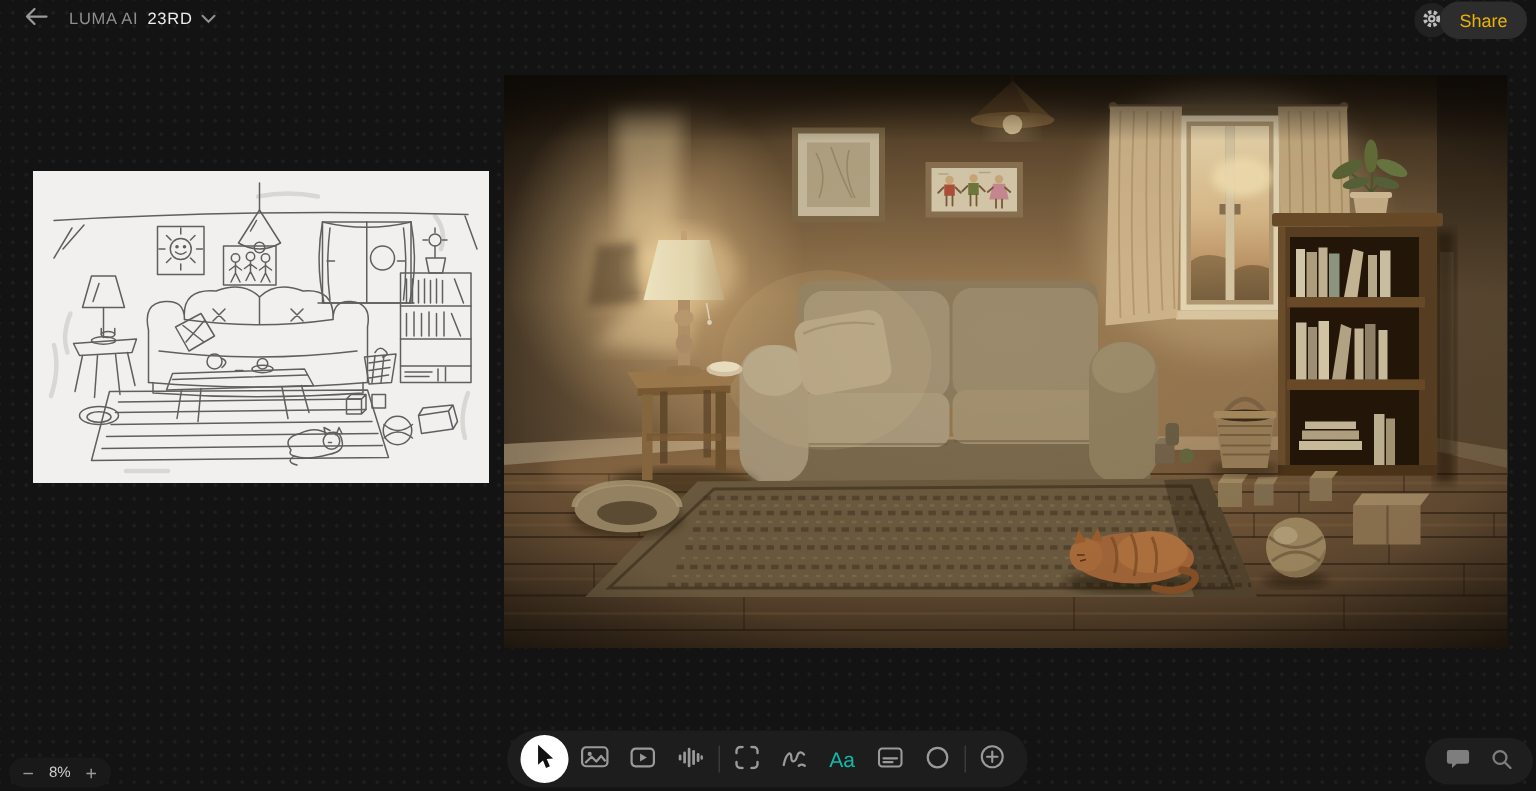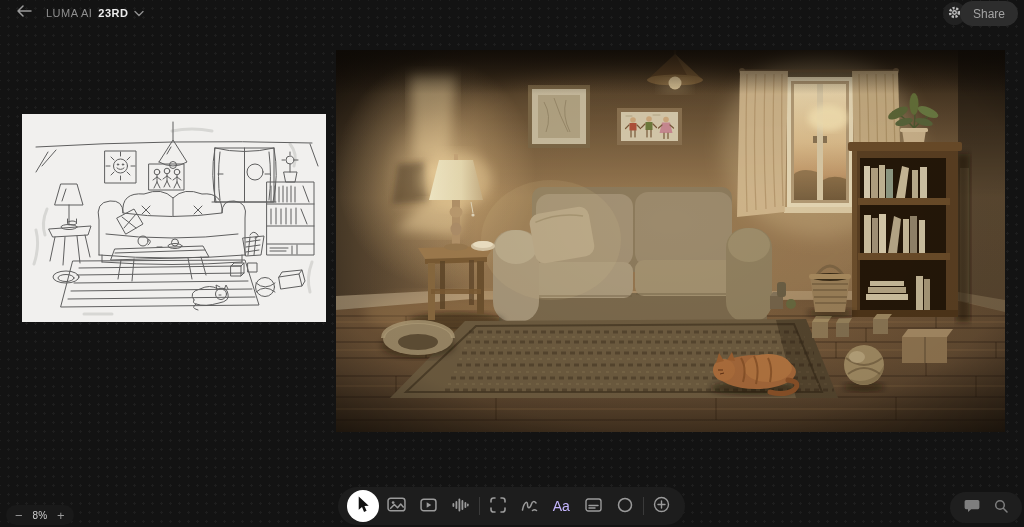--- a/index.html
+++ b/index.html
@@ -9,35 +9,35 @@
     background-image:radial-gradient(circle,#1e1e1e 1px,transparent 1.3px);
     background-size:9px 9px;background-position:4px 4px;
     font-family:"Liberation Sans",sans-serif;
     -webkit-font-smoothing:antialiased;
   }
   
   .topbar-left{position:absolute;left:16px;top:5px;display:flex;align-items:center;gap:14px;text-align:right;}
   .icon-btn{display:flex;align-items:center;justify-content:center;cursor:pointer;background:none;border:none;padding:0;}
   .board-title{display:flex;align-items:center;gap:6px;font-size:11px;letter-spacing:.5px;color:#8f8f8f;cursor:pointer;}
   .board-title .app{font-weight:400;}
-  .board-title .board{color:#ededed;font-weight:700;}
+  .board-title .board{color:#ededed;font-weight:400;}
   .settings-btn{position:absolute;right:58px;top:2px;width:23px;height:23px;border-radius:50%;background:#212121;}
   .share-btn{position:absolute;right:6px;top:1px;height:25px;padding:0 13px;border-radius:13px;background:#2d2d2d;
-    color:#a3a3a3;font-size:12px;display:flex;align-items:center;border:none;cursor:pointer;font-family:inherit;}
+    color:#eab308;font-size:12px;display:flex;align-items:center;border:none;cursor:pointer;font-family:inherit;}
   
   .sketch-item{position:absolute;left:22px;top:114px;width:304px;height:208px;cursor:pointer;}
   .render-item{position:absolute;left:336px;top:50px;width:669px;height:382px;cursor:pointer;}
   .sketch-item svg,.render-item svg{display:block;width:100%;height:100%;}
   
   .toolbar{position:absolute;left:338px;top:487px;width:347px;height:38px;background:#1d1d1d;border-radius:19px;
     display:flex;align-items:center;justify-content:space-between;padding:0 9px;box-sizing:border-box;}
   .tool{width:28px;height:28px;display:flex;align-items:center;justify-content:center;color:#9a9a9a;background:none;border:none;cursor:pointer;border-radius:6px;}
   .tool.active{width:32px;height:32px;background:#ffffff;border-radius:50%;color:#111;}
   .tool-divider{width:1px;height:18px;background:#3a3a3a;}
-  .tool-text-label{font-size:14px;color:#c4b5fd;font-family:inherit;}
+  .tool-text-label{font-size:14px;color:#14b8a6;font-family:inherit;}
   
   .zoomctl{position:absolute;left:6px;top:505px;height:20px;background:#191919;border-radius:10px;
     display:flex;align-items:center;padding:0 9px;gap:10px;}
   .zoomctl button{background:none;border:none;color:#9a9a9a;font-size:13px;line-height:1;cursor:pointer;padding:0;font-family:inherit;}
   .zoom-level{font-size:10px;color:#cfcfcf;}
   
   .fr-pill{position:absolute;left:950px;top:492px;width:72px;height:31px;border-radius:16px;background:#1e1e1e;
     display:flex;align-items:center;justify-content:space-evenly;}
 </style>
 </head>

